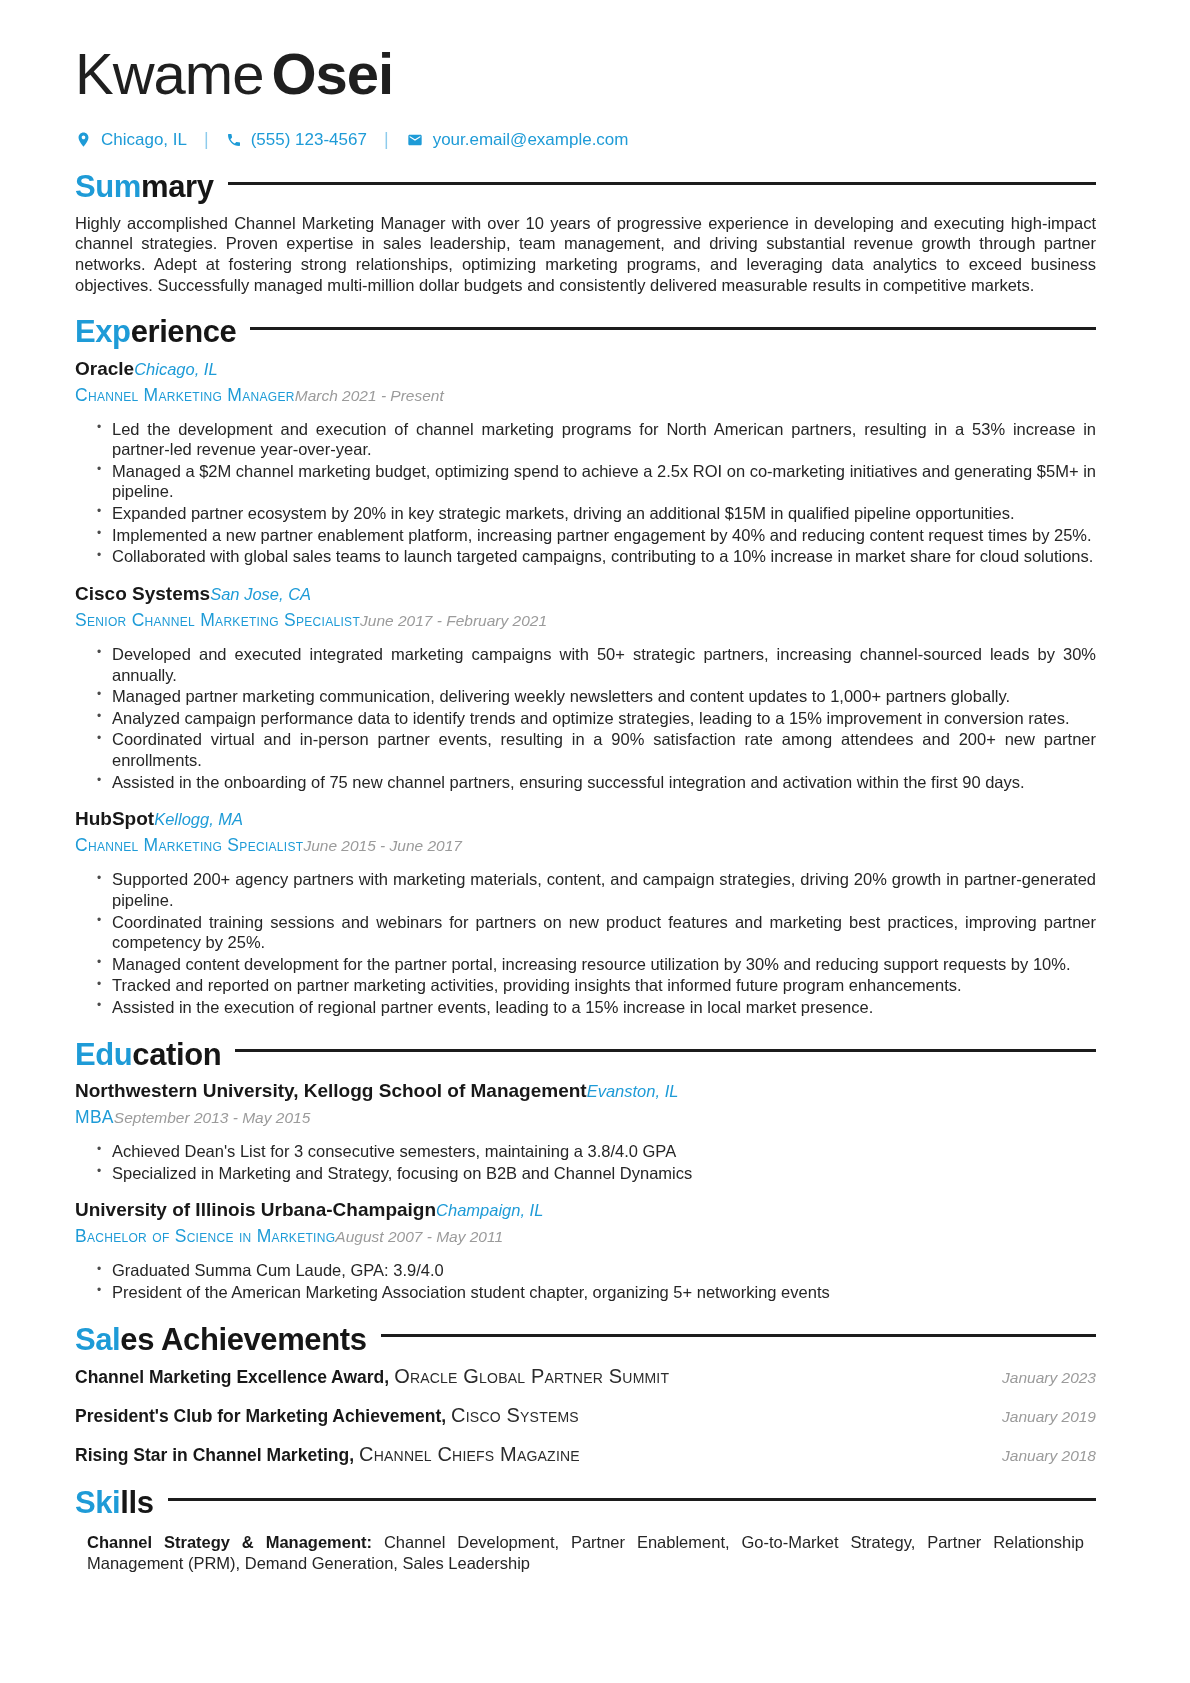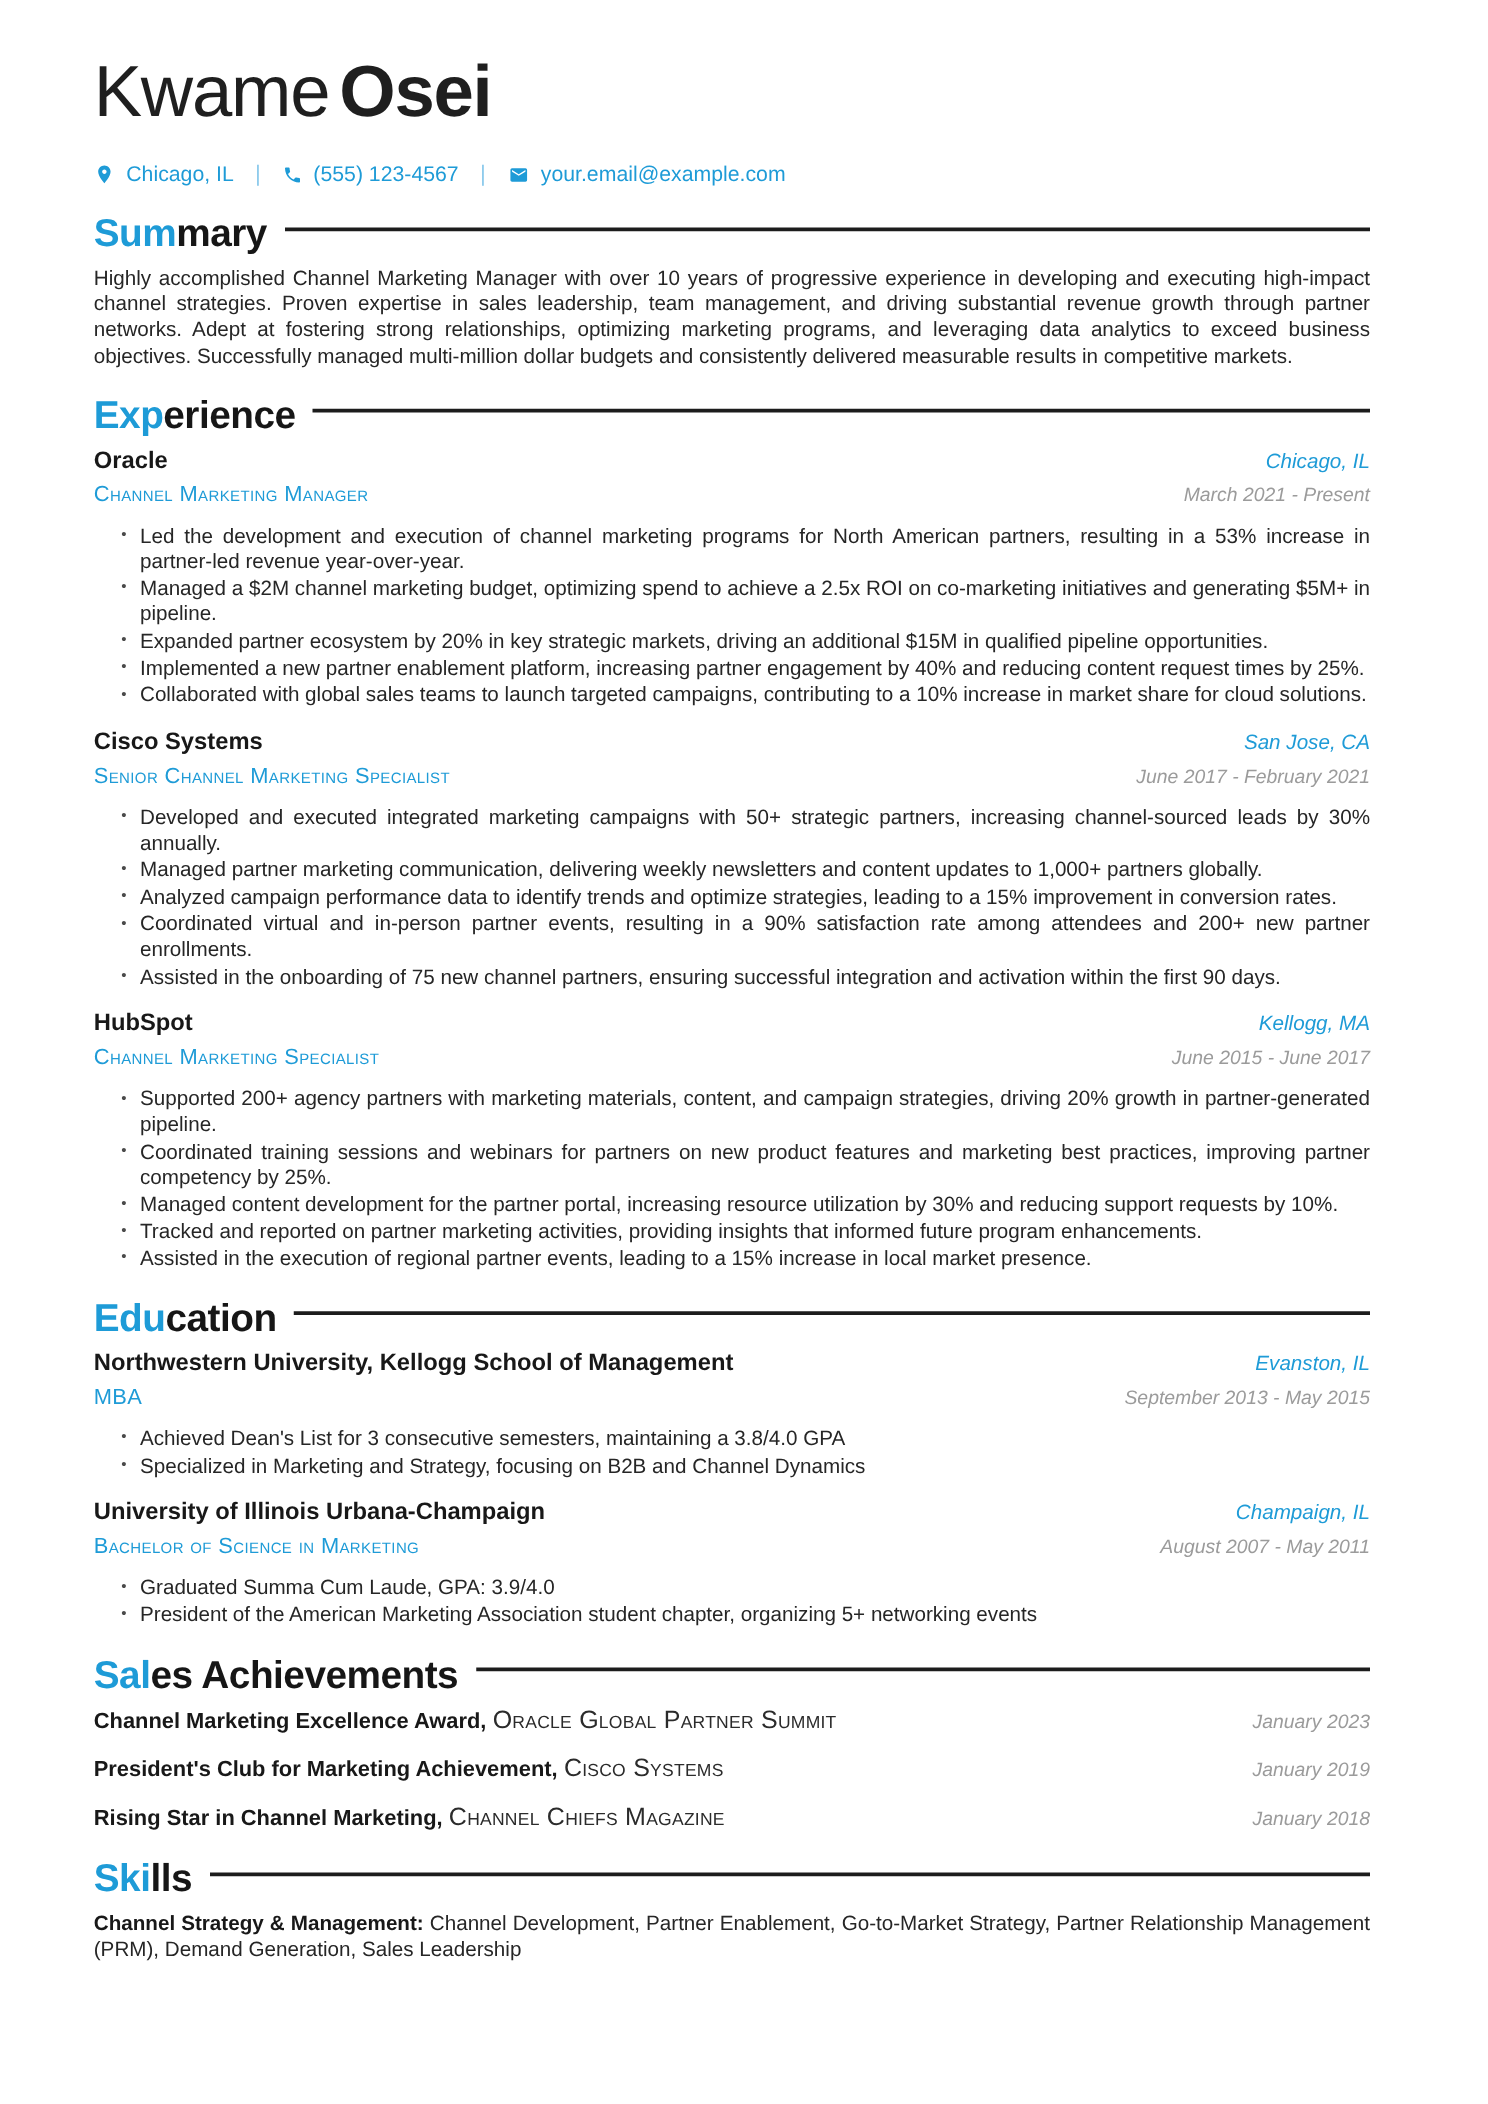--- a/index.html
+++ b/index.html
@@ -28,36 +28,36 @@
   
   section{margin-bottom:20px;}
   .sec-head{display:flex;align-items:center;margin-bottom:9px;}
   .sec-head h2{margin:0;font-size:31px;line-height:1.08;font-weight:700;color:var(--heading);letter-spacing:-0.4px;}
   .sec-head .accent{color:var(--accent);}
   .sec-head .rule{flex:1;height:3px;background:var(--rule);margin-left:14px;margin-bottom:7px;}
   
   .body-text{margin:0;font-size:16.5px;line-height:1.25;text-align:justify;color:var(--text);}
   
   .entry{margin-bottom:16px;}
-  .row{display:flex;justify-content:space-between;align-items:baseline;}
+  .row{display:flex;align-items:baseline;}
   .row.sub{margin-top:5px;}
   .org-name{margin:0;font-size:19px;font-weight:700;color:#181818;}
   .loc{font-style:italic;font-size:16.5px;color:var(--accent);}
   .smallcaps{font-variant:small-caps;}
   .role{font-size:17.5px;letter-spacing:0.3px;color:var(--accent);}
   .dates{font-style:italic;font-size:15.5px;color:var(--date);}
   .bullets{list-style:none;margin:13px 0 0 22px;padding:0;font-size:16.5px;line-height:1.25;text-align:justify;}
   .bullets li{position:relative;padding-left:15px;margin-bottom:1px;}
   .bullets li::before{content:"\2022";position:absolute;left:0;top:0.1em;font-size:12px;color:#4a4a4a;}
   
   .ach-row{display:flex;justify-content:space-between;align-items:baseline;margin-bottom:16px;}
   .ach-title{font-size:17.5px;font-weight:700;color:#181818;}
   .ach-org{font-size:20px;color:#2b2b2b;margin-left:5px;letter-spacing:0.2px;}
   
-  .skills-text{margin:0;font-size:16.5px;line-height:1.3;text-align:justify;}
+  .skills-text{margin:12px;font-size:16.5px;line-height:1.3;text-align:justify;}
   .skills-text .lbl{font-weight:700;color:#181818;}
 </style>
 </head>
 <body>
 
 <div class="page">
 
   <header>
     <h1 class="name"><span class="first">Kwame</span><span class="last">Osei</span></h1>
 

